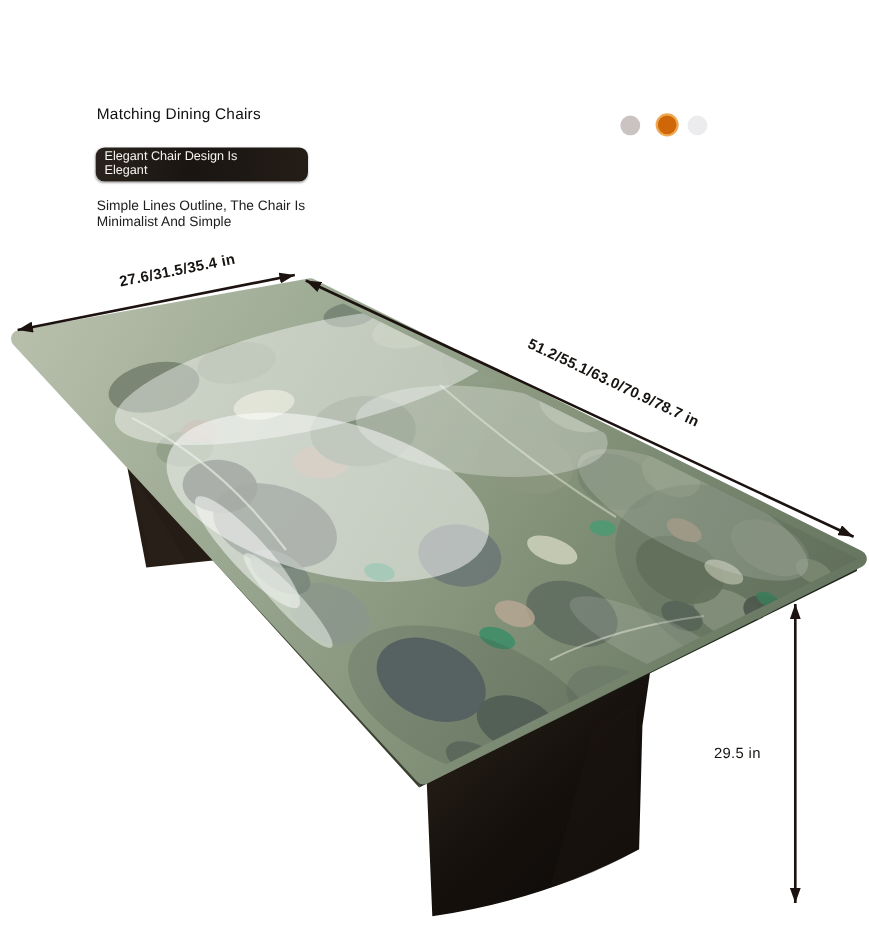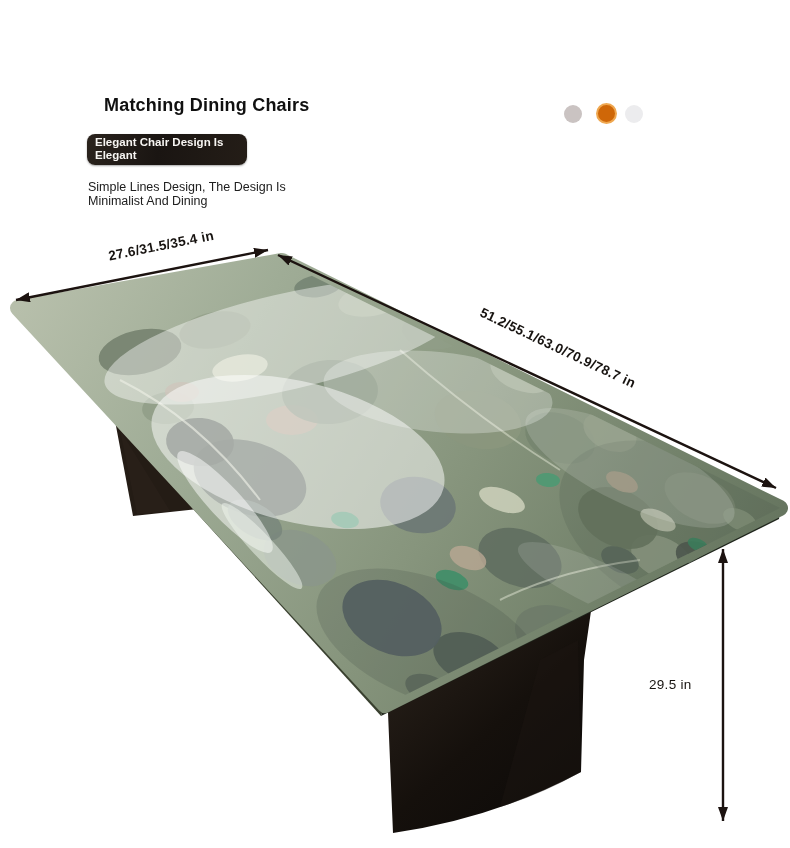--- a/index.html
+++ b/index.html
@@ -2,28 +2,28 @@
 <html><head>
 <meta charset="utf-8">
 <style>
   html,body{margin:0;padding:0;background:#ffffff;}
   .stage{
     position:relative;width:790px;height:848px;background:#ffffff;overflow:hidden;
     font-family:"Liberation Sans","DejaVu Sans",sans-serif;
   }
   .scene{position:absolute;left:0;top:0;width:790px;height:848px;}
   .title{
-    position:absolute;left:104px;top:95px;font-size:18px;font-weight:700;
+    position:absolute;left:88px;top:95px;font-size:14px;font-weight:400;
     color:#101010;letter-spacing:.2px;white-space:nowrap;
   }
   .badge{
-    position:absolute;left:87px;top:134px;width:160px;height:31px;box-sizing:border-box;
+    position:absolute;left:87px;top:134px;width:193px;height:31px;box-sizing:border-box;
     padding:2px 8px;border-radius:8px;
     background:linear-gradient(100deg,#2a231d 0%,#1a1512 45%,#241d17 100%);
-    color:#f7f5f2;font-size:11.5px;line-height:13px;font-weight:700;
+    color:#f7f5f2;font-size:11.5px;line-height:13px;font-weight:400;
     box-shadow:0 1px 2px rgba(0,0,0,.35);
   }
   .badge div{white-space:nowrap;}
   .desc{
     position:absolute;left:88px;top:180px;font-size:12.5px;line-height:14px;
     color:#202020;font-weight:400;
   }
   .desc div{white-space:nowrap;}
   .swatch{position:absolute;border-radius:50%;cursor:pointer;}
   .swatch-1{left:564px;top:105px;width:18px;height:18px;}
@@ -149,21 +149,21 @@
   </svg>
 
   <div class="title">Matching Dining Chairs</div>
 
   <div class="badge">
     <div>Elegant Chair Design Is</div>
     <div>Elegant</div>
   </div>
 
   <div class="desc">
-    <div>Simple Lines Design, The Design Is</div>
-    <div>Minimalist And Dining</div>
+    <div>Simple Lines Outline, The Chair Is</div>
+    <div>Minimalist And Simple</div>
   </div>
 
   <div class="swatch swatch-1" style="background: rgb(202, 195, 194);"></div>
   <div class="swatch swatch-2" style="background: rgb(207, 103, 8);"></div>
   <div class="swatch swatch-3" style="background: rgb(236, 236, 238);"></div>
 
 </div>
 
 </body></html>

